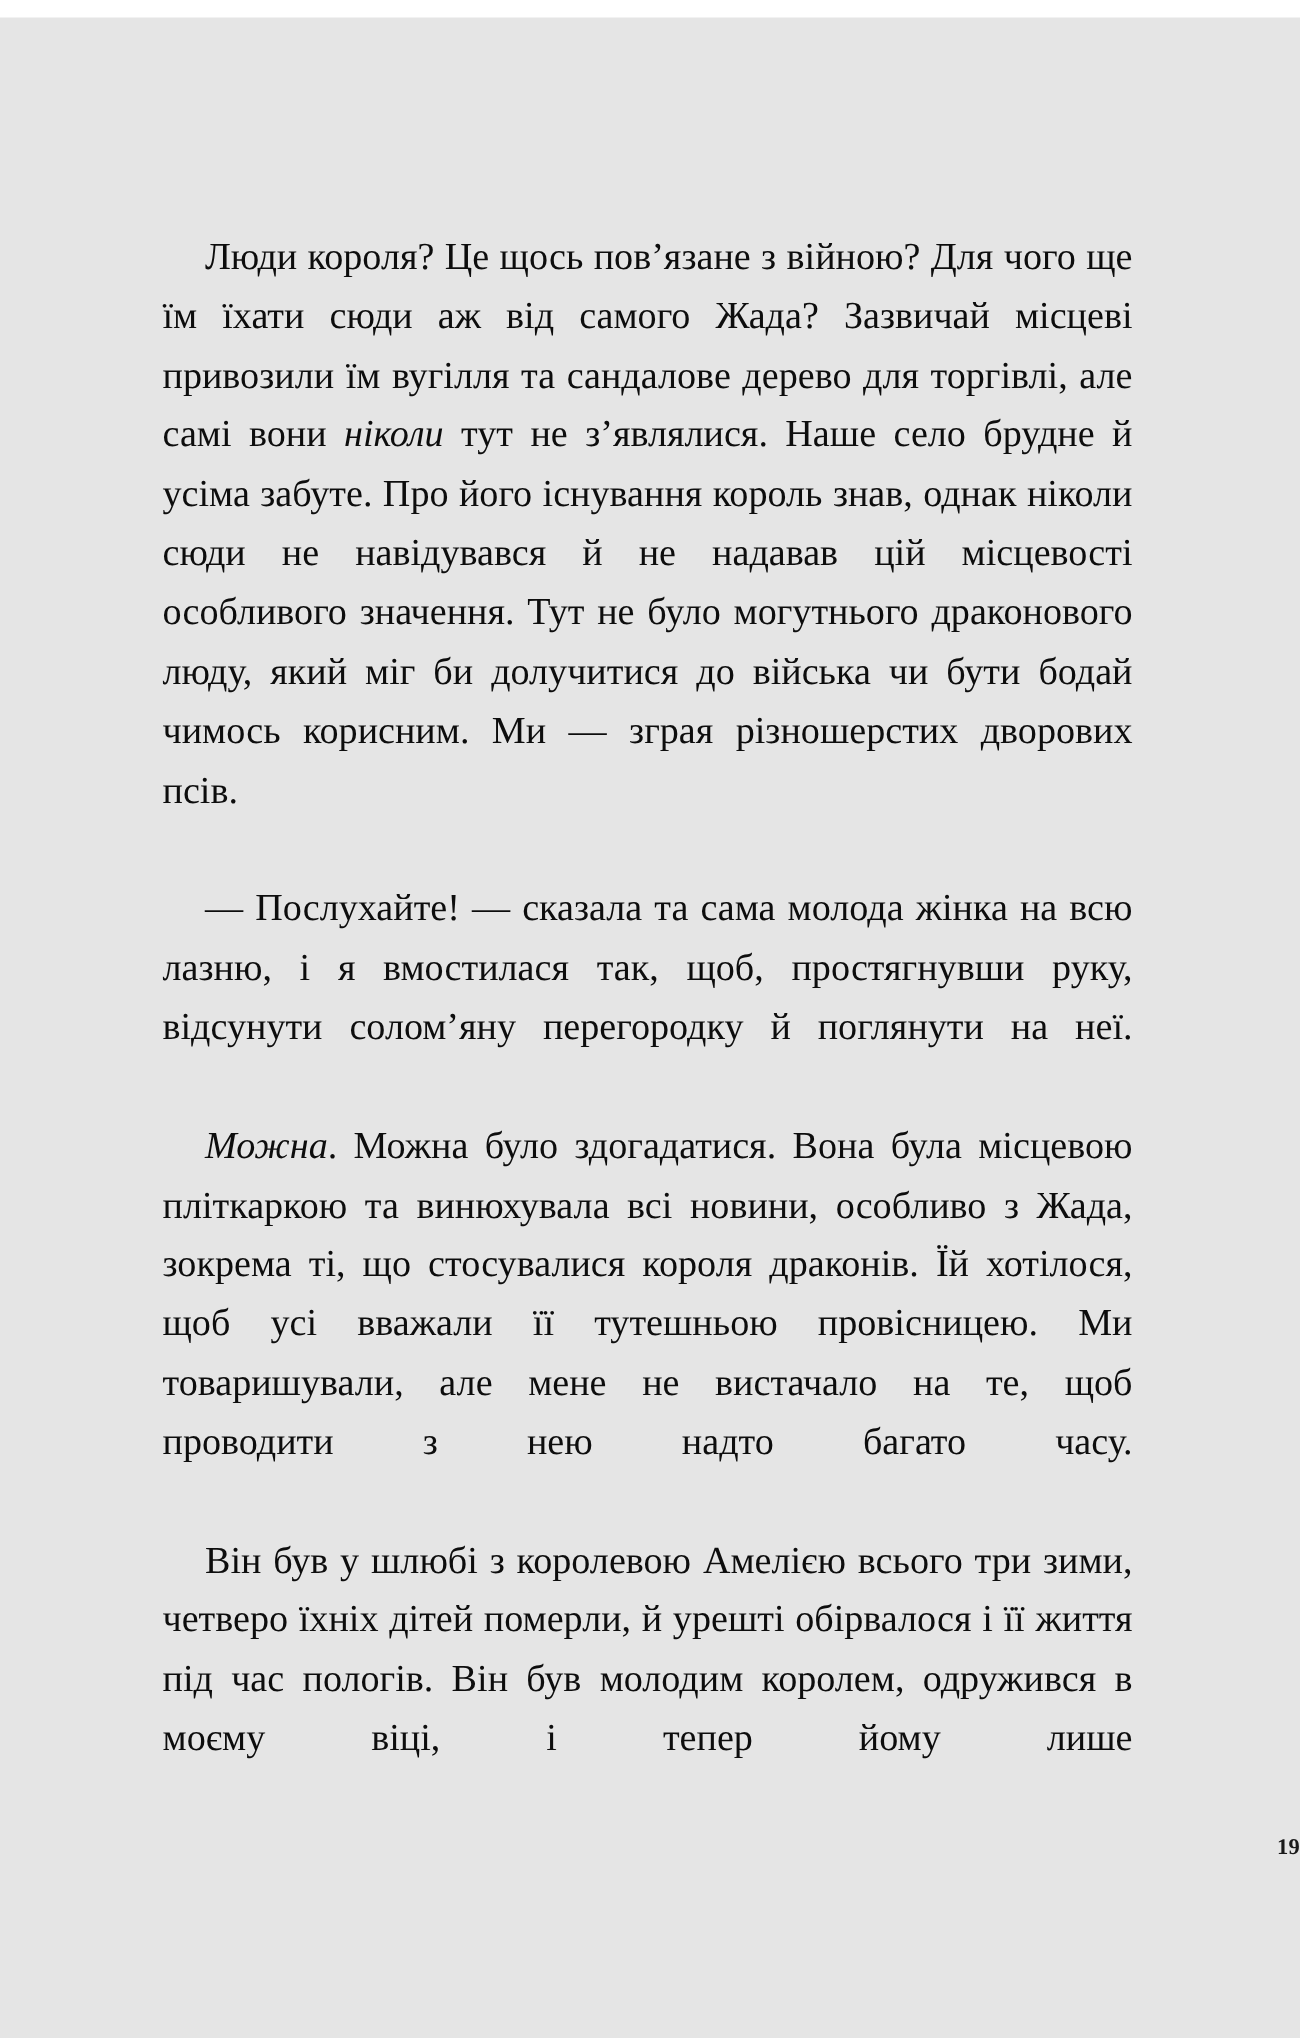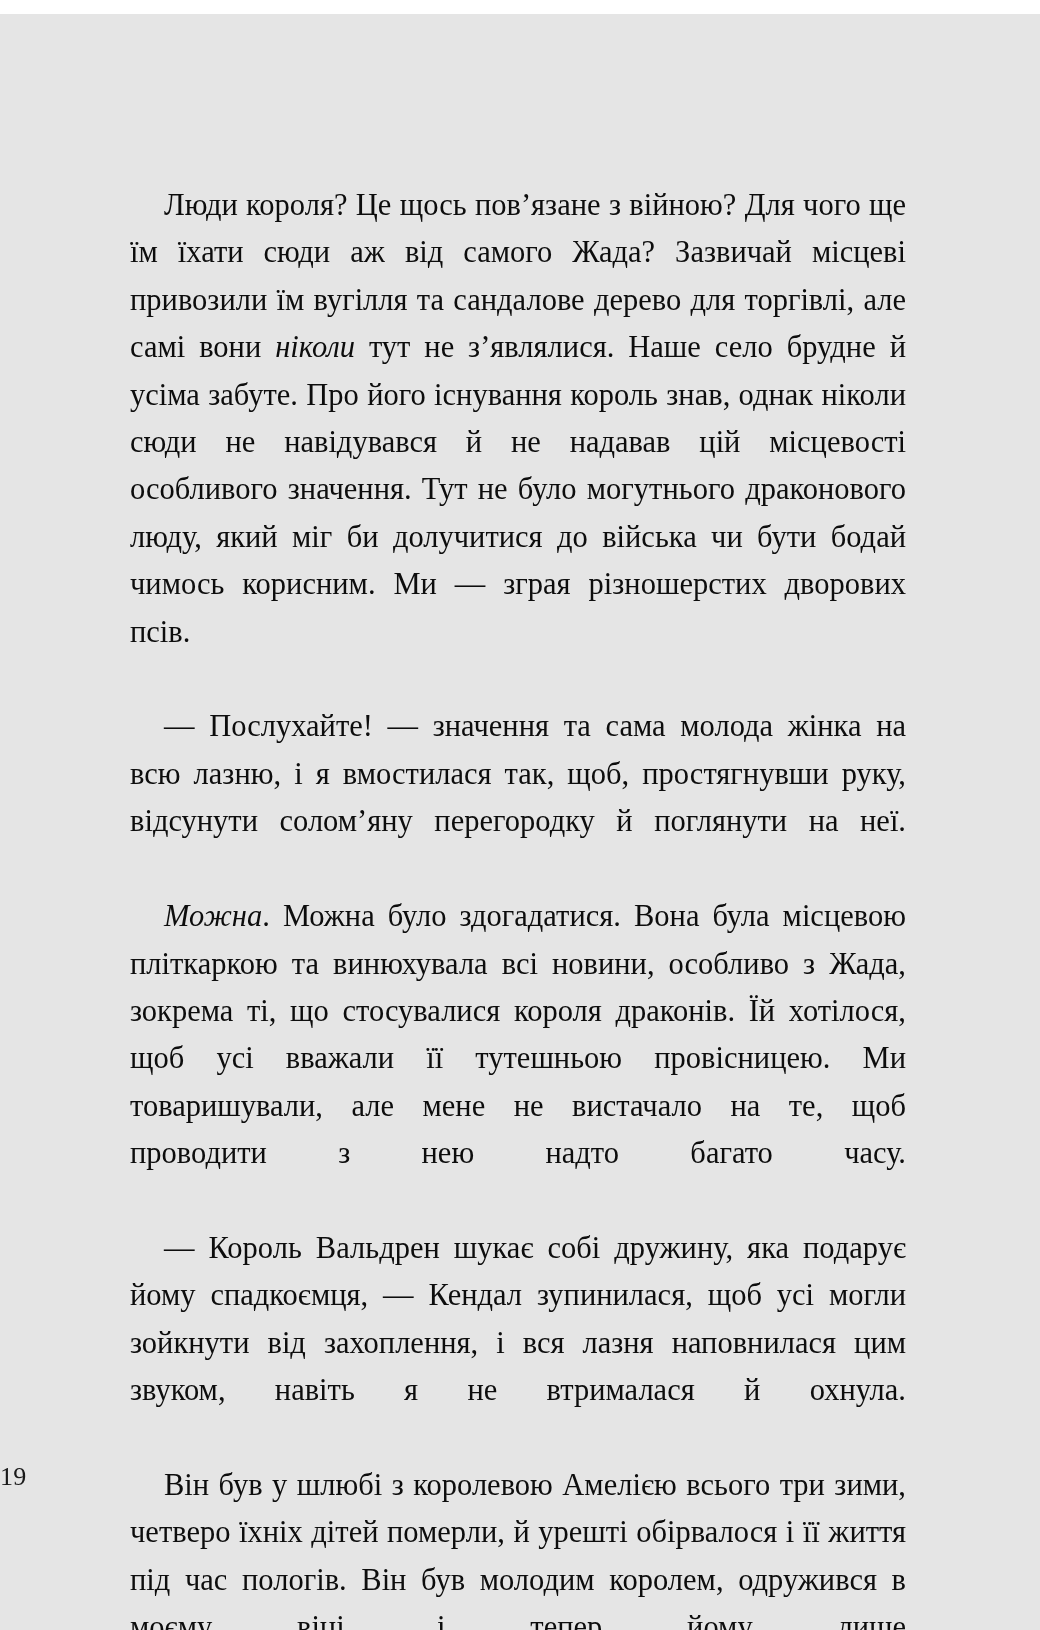--- a/index.html
+++ b/index.html
@@ -56,35 +56,35 @@
     content: "";
     display: inline-block;
     width: 100%;
   }
 
   .folio {
     position: absolute;
     left: 0;
     right: 0;
     top: 1448px;
-    text-align: left;
-    font-size: 26px;
+    text-align: right;
+    font-size: 18px;
     line-height: 30px;
     letter-spacing: 0.01em;
     color: #1a1a1a;
+    font-weight: bold;
   }
 </style>
 </head>
 <body>
 
 <div class="page">
 
   <div class="text-block">
     <p class="para">Люди короля? Це щось пов’язане з війною? Для чого ще їм їхати сюди аж від самого Жада? Зазвичай місцеві привозили їм вугілля та сандалове дерево для торгівлі, але самі вони <em>ніколи</em> тут не з’являлися. Наше село брудне й усіма забуте. Про його існування король знав, однак ніколи сюди не навідувався й не надавав цій місцевості особливого значення. Тут не було могутнього драконового люду, який міг би долучитися до війська чи бути бодай чимось корисним. Ми — зграя різношерстих дворових псів.</p>
-    <p class="para">— Послухайте! — значення та сама молода жінка на всю лазню, і я вмостилася так, щоб, простягнувши руку, відсунути солом’яну перегородку й поглянути на неї.</p>
+    <p class="para">— Послухайте! — сказала та сама молода жінка на всю лазню, і я вмостилася так, щоб, простягнувши руку, відсунути солом’яну перегородку й поглянути на неї.</p>
     <p class="para"><em>Можна</em>. Можна було здогадатися. Вона була місцевою пліткаркою та винюхувала всі новини, особливо з Жада, зокрема ті, що стосувалися короля драконів. Їй хотілося, щоб усі вважали її тутешньою провісницею. Ми товаришували, але мене не вистачало на те, щоб проводити з нею надто багато часу.</p>
-    <p class="para">— Король Вальдрен шукає собі дружину, яка подарує йому спадкоємця, — Кендал зупинилася, щоб усі могли зойкнути від захоплення, і вся лазня наповнилася цим звуком, навіть я не втрималася й охнула.</p>
     <p class="para">Він був у шлюбі з королевою Амелією всього три зими, четверо їхніх дітей померли, й урешті обірвалося і її життя під час пологів. Він був молодим королем, одружився в моєму віці, і тепер йому лише</p>
   </div>
 
   <div class="folio">19</div>
 
 </div>
 
 </body></html>

